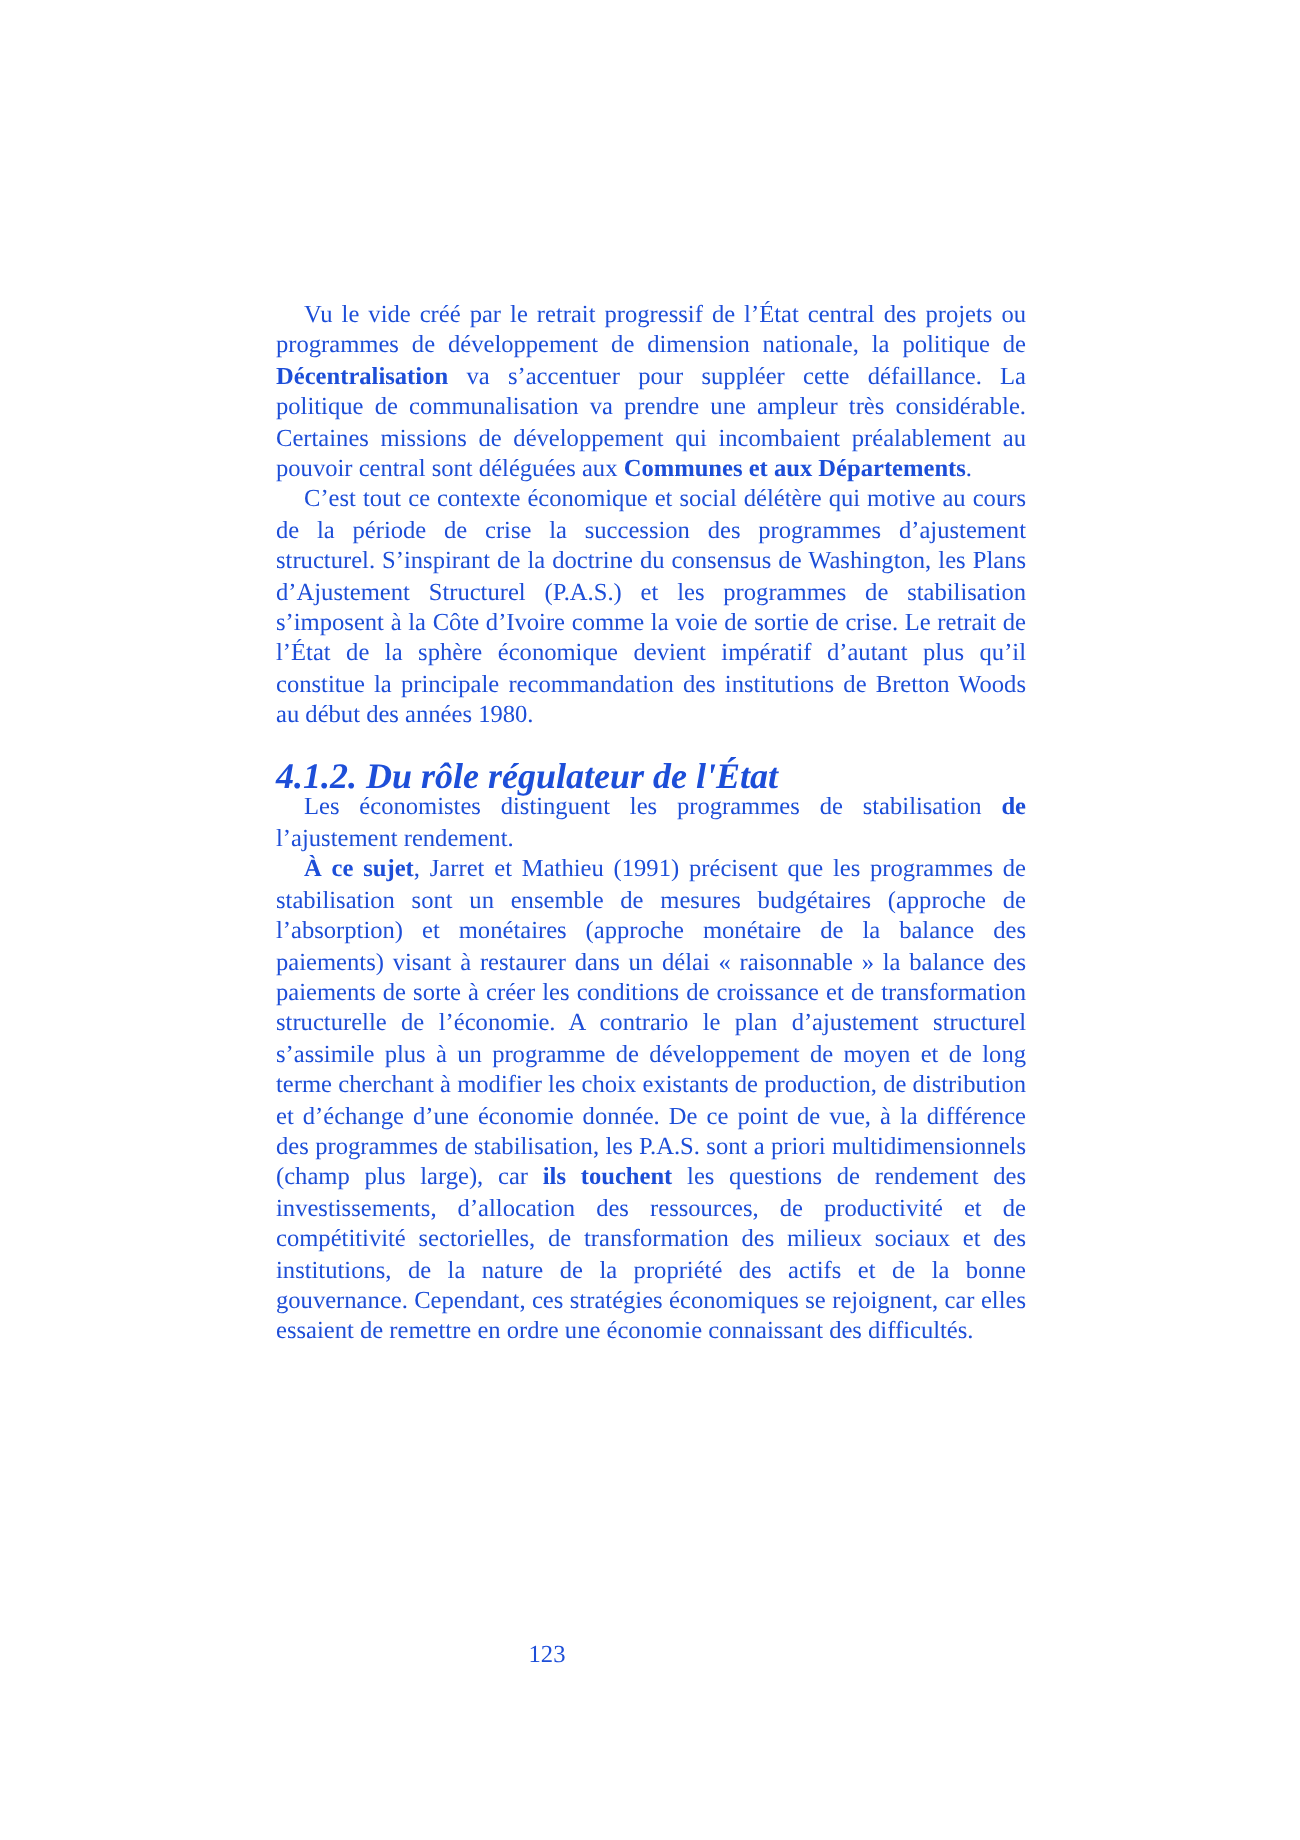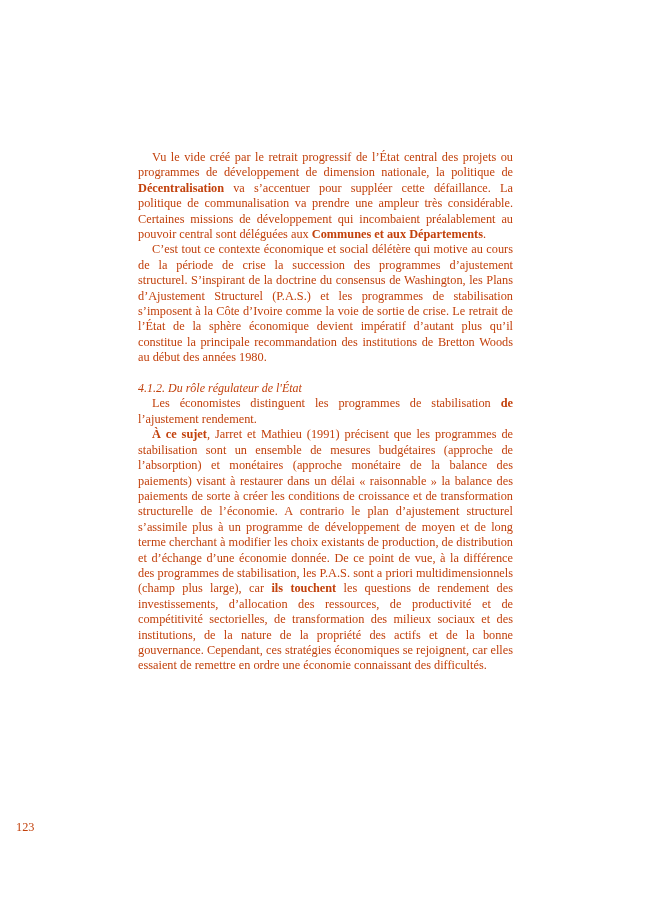--- a/index.html
+++ b/index.html
@@ -6,52 +6,52 @@
     margin: 0;
     padding: 0;
     background: #ffffff;
   }
   .page {
     position: relative;
     width: 539px;
     height: 920px;
     background: #ffffff;
     font-family: "Liberation Serif", serif;
-    color: #c2410c;
+    color: #1d4ed8;
     overflow: hidden;
   }
   .text-block {
     position: absolute;
     left: 138px;
     top: 150px;
     width: 375px;
     font-size: 12.3px;
     line-height: 15.4px;
     text-align: justify;
   }
   .paragraph {
     margin: 0;
     text-indent: 14px;
   }
   .bold {
     font-weight: bold;
   }
   .heading {
-    font-weight: normal;
+    font-weight: bold;
     font-style: italic;
     text-indent: 0;
     margin-top: 15.4px;
-    font-size: 12px;
+    font-size: 18px;
   }
   .page-number {
     position: absolute;
     top: 820px;
-    left: 16px;
+    left: 4px;
     width: 100%;
-    text-align: left;
+    text-align: center;
     font-size: 12.3px;
   }
 </style>
 </head>
 <body>
 
 <div class="page">
   <div class="text-block">
       <p class="paragraph"><span>Vu le vide créé par le retrait progressif de l’État central des projets ou programmes de développement de dimension nationale, la politique de </span><span class="bold">Décentralisation</span><span> va s’accentuer pour suppléer cette défaillance. La politique de communalisation va prendre une ampleur très considérable. Certaines missions de développement qui incombaient préalablement au pouvoir central sont déléguées aux </span><span class="bold">Communes et aux Départements</span><span>.</span></p>
       <p class="paragraph"><span>C’est tout ce contexte économique et social délétère qui motive au cours de la période de crise la succession des programmes d’ajustement structurel. S’inspirant de la doctrine du consensus de Washington, les Plans d’Ajustement Structurel (P.A.S.) et les programmes de stabilisation s’imposent à la Côte d’Ivoire comme la voie de sortie de crise. Le retrait de l’État de la sphère économique devient impératif d’autant plus qu’il constitue la principale recommandation des institutions de Bretton Woods au début des années 1980.</span></p>

